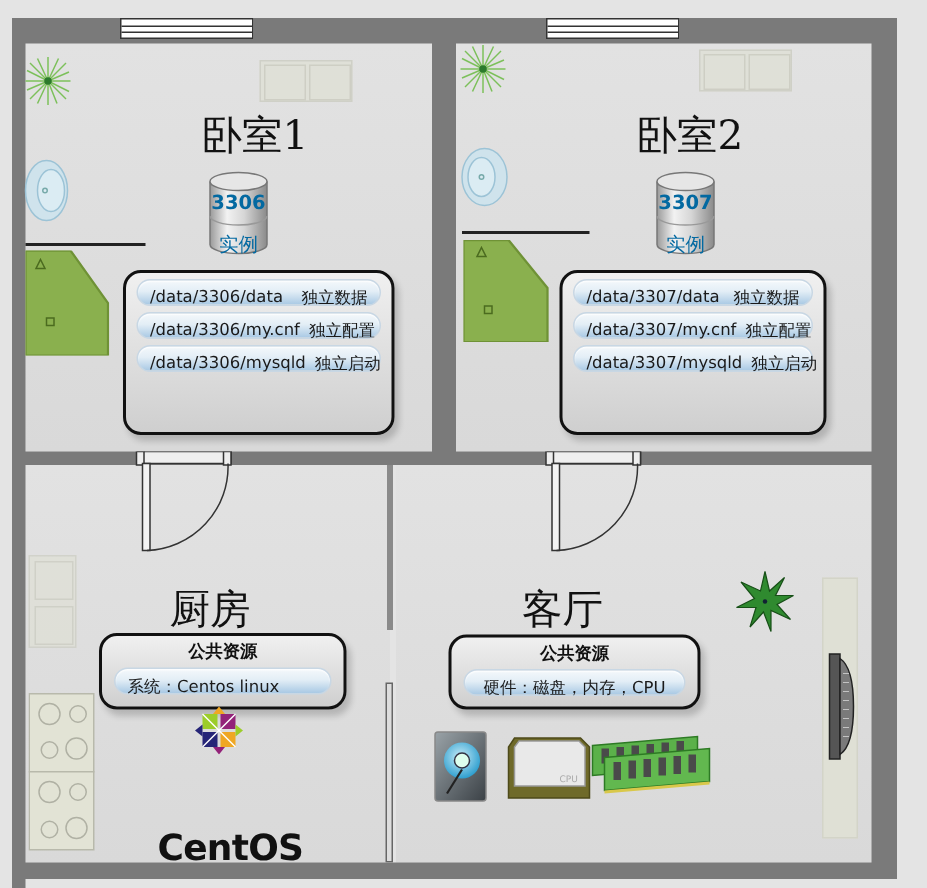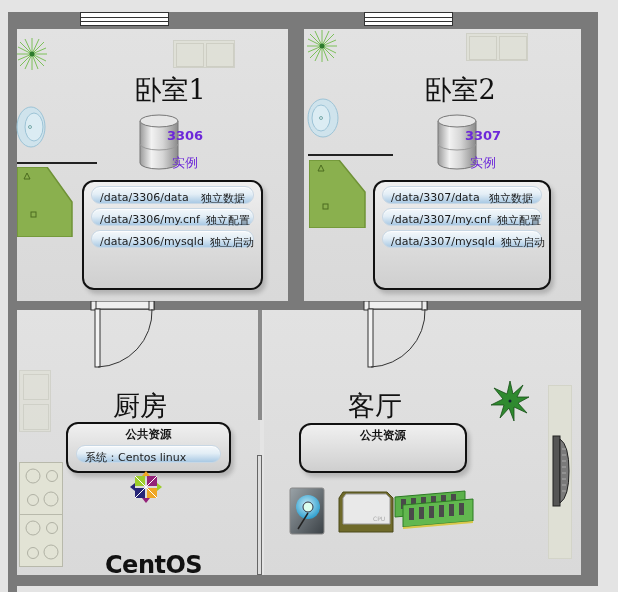--- a/index.html
+++ b/index.html
@@ -16,21 +16,21 @@
            background:linear-gradient(180deg,#f0f0f0 0%,#dcdcdc 60%,#cfcfcf 100%);
            box-shadow:3px 4px 4px rgba(0,0,0,0.18); }
   .panel-title { text-align:center; font-weight:bold; font-size:11.5px; color:#111; margin-top:5px; }
   .pill { position:relative; height:18px; border-radius:10px; margin:4px 7px 0 7px; box-sizing:border-box;
           background:linear-gradient(180deg,#f4f8fb 0%,#e3eef6 45%,#a9c9e4 100%);
           border:1px solid #c8d7e4; box-shadow:0 1px 1px rgba(255,255,255,0.8) inset;
           font-size:11px; color:#1a1a1a; display:flex; align-items:flex-start; padding:4px 8px; white-space:nowrap; }
   .pill .path { flex:1; }
   .pill .desc { margin-left:6px; }
   .db { position:absolute; width:40px; height:56px; }
-  .db-label { position:absolute; left:0; width:40px; text-align:center; font-size:13px; font-weight:bold; color:#6d28d9;margin-left:26px; }
+  .db-label { position:absolute; left:0; width:40px; text-align:center; font-size:13px; font-weight:bold; color:#0369a1; }
   .door { position:absolute; }
   .plant { position:absolute; }
   .furn { position:absolute; background:#dfe0d4; border:1px solid #c8c9bd; box-sizing:border-box; }
   .centos-word { position:absolute; font-family:"DejaVu Sans","Liberation Sans",sans-serif; font-weight:bold; font-size:24px; color:#111; letter-spacing:-0.5px;margin-top:48px; }
 </style>
 </head>
 <body>
 
 <div class="floor" style="left:17px;top:29px;width:271px;height:272px;"></div>
 <div class="floor" style="left:304px;top:29px;width:277px;height:272px;"></div>
@@ -241,20 +241,23 @@
 
 <div class="room-title" style="left:330px;top:388px;width:90px;">客厅</div>
 
 <svg class="plant" style="left:490px;top:380px;" width="40" height="42" viewBox="0 0 40 42">
   <polygon points="20,1 23,14 33,5 27,17 39,17 28,23 37,33 24,27 24,41 19,28 10,38 14,25 1,25 13,19 4,8 17,14" fill="#2f8a2f" stroke="#174f17" stroke-width="0.8"></polygon>
   <circle cx="20" cy="21" r="1.5" fill="#123"></circle>
 </svg>
 
 <div class="panel" style="left:299px;top:423px;width:168px;height:50px;">
   <div class="panel-title" style="margin-top:3px;">公共资源</div>
+  <div class="pill" style="margin:3px 8px 0 8px;justify-content:center;">
+    <span>硬件：磁盘，内存，CPU</span>
+  </div>
 </div>
 
 <svg class="abs" style="left:289px;top:487px;" width="36" height="48" viewBox="0 0 36 48">
   <defs>
     <linearGradient id="hdg" x1="0" x2="1" y1="0" y2="1">
       <stop offset="0" stop-color="#9aa3a8"></stop>
         <stop offset="1" stop-color="#3b4146"></stop>
     </linearGradient>
     <radialGradient id="platter" cx="0.45" cy="0.4" r="0.6">
       <stop offset="0" stop-color="#c9ecf7"></stop>

